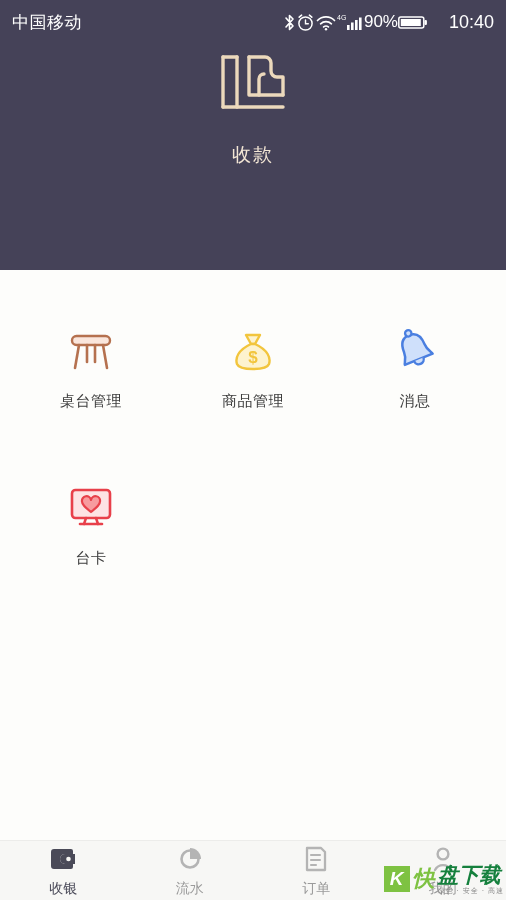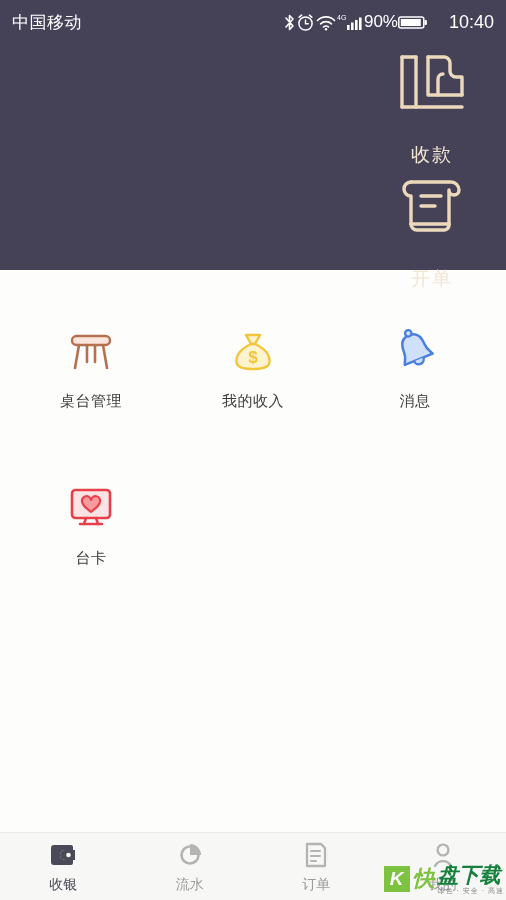--- a/index.html
+++ b/index.html
@@ -20,23 +20,22 @@
   .carrier{ letter-spacing:.5px;font-family:Liberation Mono, monospace; }
   .sb-right{ margin-left:auto; display:flex; align-items:center; }
   .sb-icon{ display:flex; align-items:center; }
   .sb-text{ font-size:17px; }
   .clock{ font-size:18px; margin-left:21px;text-align:right; }
 
   
   .hero{
     background:#454258;
     height:226px;
-    display:flex; align-items:flex-end; justify-content:space-around;
+    display:flex; align-items:flex-start; justify-content:space-around;
     padding:0 14px;
-    flex-direction:column;
   }
   .hero-item{
     width:120px; display:flex; flex-direction:column;
     align-items:center; justify-content:center; cursor:pointer;
   }
   .hero-icon{ height:76px; display:flex; align-items:center; justify-content:center; }
   .hero-label{
     margin-top:22px; font-size:19px; color:#f3e6d5; letter-spacing:2px;
   }
 
@@ -49,21 +48,21 @@
     width:33.333%; display:flex; flex-direction:column;
     align-items:center; margin-bottom:60px; cursor:pointer;
   }
   .grid-icon{ height:62px; display:flex; align-items:flex-end; justify-content:center; }
   .grid-label{
     margin-top:16px; font-size:15px; color:#3d3d3d; letter-spacing:.5px;
   }
 
   
   .tabbar{
-    position:absolute; left:0; bottom:0; width:506px; height:68px;
+    position:absolute; left:0; bottom:0; width:506px; height:60px;
     background:#f7f7f5; border-top:1px solid #ececea;
     display:flex; align-items:center;
   }
   .tab{
     flex:1; display:flex; flex-direction:column;
     align-items:center; justify-content:center; cursor:pointer;
   }
   .tab-icon{ height:32px; display:flex; align-items:center; justify-content:center; }
   .tab-label{ margin-top:5px; font-size:14px; color:#9a9a9a; }
   .tab.active .tab-label{ color:#4a4a58; }
@@ -150,35 +149,20 @@
           <path d="M10 58 H70"></path>
           <path d="M36 8 H52 A6 6 0 0 1 58 14 V22 A6 6 0 0 0 64 28 H70 V46"></path>
           <path d="M36 8 V46 H46 V30 A5 5 0 0 1 51 25"></path>
           <path d="M46 46 H70"></path>
         </g>
       </svg>
     </span>
     <span class="hero-label">收款</span>
   </div>
 
-  <div class="hero-item">
-    <span class="hero-icon">
-      <svg width="70" height="68" viewBox="0 0 70 68">
-        <g stroke="#ecd9bc" stroke-width="3.4" fill="none" stroke-linecap="round" stroke-linejoin="round">
-          <path d="M14 10 H54 A8 8 0 0 1 62 18 A5 5 0 0 1 57 23 A5 5 0 0 1 52 18 V52"></path>
-          <path d="M14 10 A7 7 0 0 0 14 24 V52"></path>
-          <path d="M14 52 H52"></path>
-          <path d="M14 52 A6 6 0 0 0 20 58 H48 A6 6 0 0 0 52 52"></path>
-          <path d="M24 24 H44"></path>
-          <path d="M24 34 H38"></path>
-        </g>
-      </svg>
-    </span>
-    <span class="hero-label">开单</span>
-  </div>
 
 </div>
 
 <div class="grid">
 
 
   <div class="grid-item">
     <span class="grid-icon">
       <svg width="54" height="54" viewBox="0 0 54 54">
         <rect x="8" y="14" width="38" height="9" rx="4.5" fill="#fae6dc" stroke="#b5714f" stroke-width="2.4"></rect>
@@ -192,21 +176,21 @@
   </div>
 
   <div class="grid-item">
     <span class="grid-icon">
       <svg width="54" height="54" viewBox="0 0 54 54">
         <path d="M20 13 H34 L29 22 H25 Z" fill="#fdf3cf" stroke="#f2c53d" stroke-width="2.4" stroke-linejoin="round"></path>
         <path d="M25 22 C12 28 9 36 11 42 C12.5 46 18 47 27 47 C36 47 41.5 46 43 42 C45 36 42 28 29 22 Z" fill="#fdf3cf" stroke="#f2c53d" stroke-width="2.4" stroke-linejoin="round"></path>
         <text x="27" y="41" font-size="17" font-weight="bold" fill="#f2c53d" text-anchor="middle" font-family="Liberation Sans, sans-serif">$</text>
       </svg>
     </span>
-    <span class="grid-label">我的收入</span>
+    <span class="grid-label">商品管理</span>
   </div>
 
   <div class="grid-item">
     <span class="grid-icon">
       <svg width="54" height="54" viewBox="0 0 54 54">
         <g transform="rotate(-22 27 28)">
           <path d="M27 12 C18 12 16 19 16 26 C16 33 12 36 12 38 H42 C42 36 38 33 38 26 C38 19 36 12 27 12 Z" fill="#cfe0fb" stroke="#4a7fe0" stroke-width="2.5" stroke-linejoin="round"></path>
           <circle cx="27" cy="10" r="3.2" fill="#cfe0fb" stroke="#4a7fe0" stroke-width="2.3"></circle>
           <path d="M22 38 A5 5 0 0 0 32 38" fill="#cfe0fb" stroke="#4a7fe0" stroke-width="2.4"></path>
         </g>

